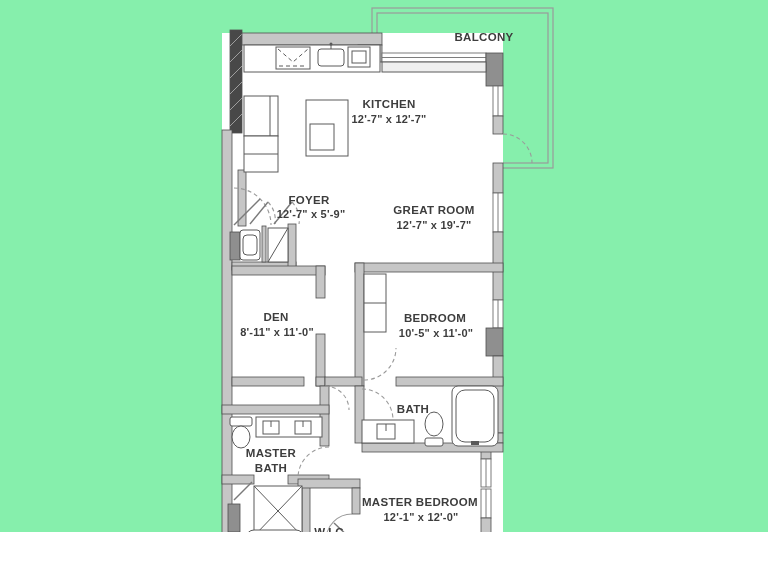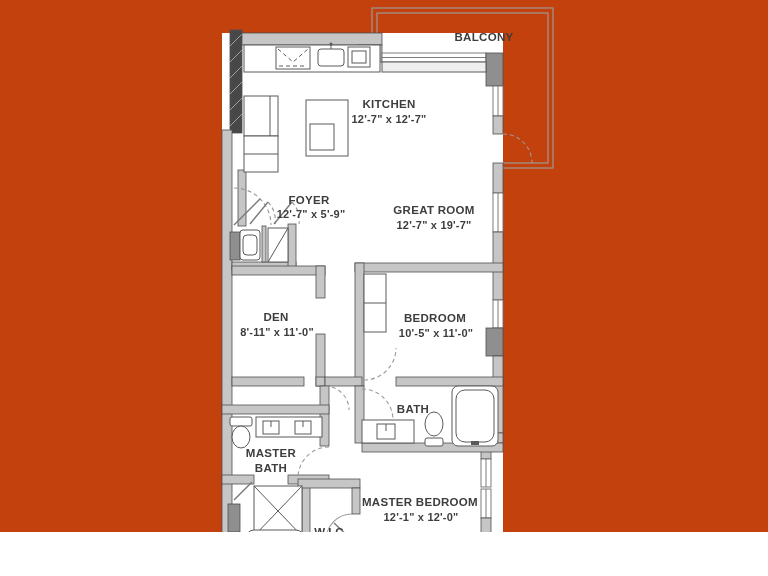--- a/index.html
+++ b/index.html
@@ -1,20 +1,20 @@
 <!DOCTYPE html>
 <html style="--wall-fill: #c6c6c6; --wall-dark: #8f8f8f; --party-wall: #484848; --line: #4f4f4f; --text: #3d3d3d;"><head>
 <meta charset="utf-8">
 <style>
   :root{
     --wall-fill:#c6c6c6; --wall-dark:#8f8f8f; --party-wall:#484848;
     --line:#4f4f4f; --text:#3d3d3d;
   }
   html,body{margin:0;padding:0;background:#ffffff;}
-  .stage{position:relative;width:768px;height:532px;background:#c2410c;overflow:hidden;}
+  .stage{position:relative;width:768px;height:532px;background:#86efac;overflow:hidden;}
   svg{display:block;}
   .wall{fill:var(--wall-fill);stroke:var(--line);stroke-width:.8;}
   .wall-dark{fill:var(--wall-dark);stroke:var(--line);stroke-width:.8;}
   .party{fill:var(--party-wall);stroke:var(--line);stroke-width:.8;}
   .win{fill:#ffffff;stroke:#6e6e6e;stroke-width:.9;}
   .winline{stroke:#6e6e6e;stroke-width:.9;fill:none;}
   .fix{fill:#ffffff;stroke:#5a5a5a;stroke-width:1;}
   .fix2{fill:#efefef;stroke:#5a5a5a;stroke-width:1;}
   .fixline{stroke:#5a5a5a;stroke-width:1;fill:none;}
   .arc{stroke:#9a9a9a;stroke-width:1.1;fill:none;}

